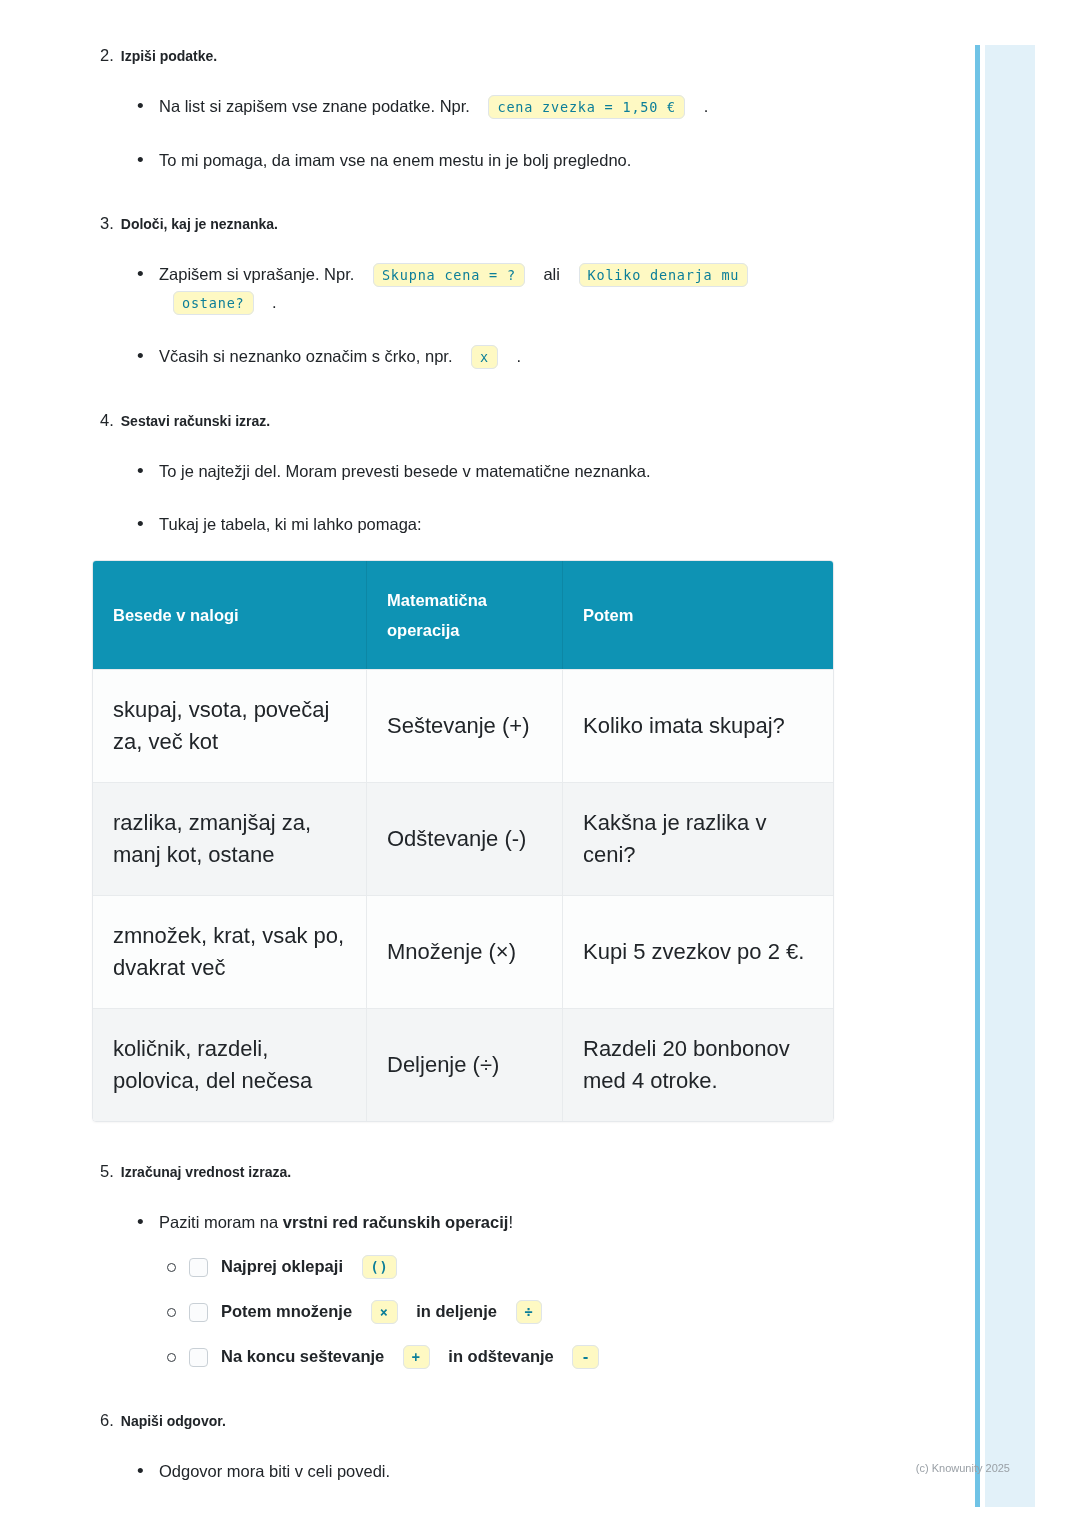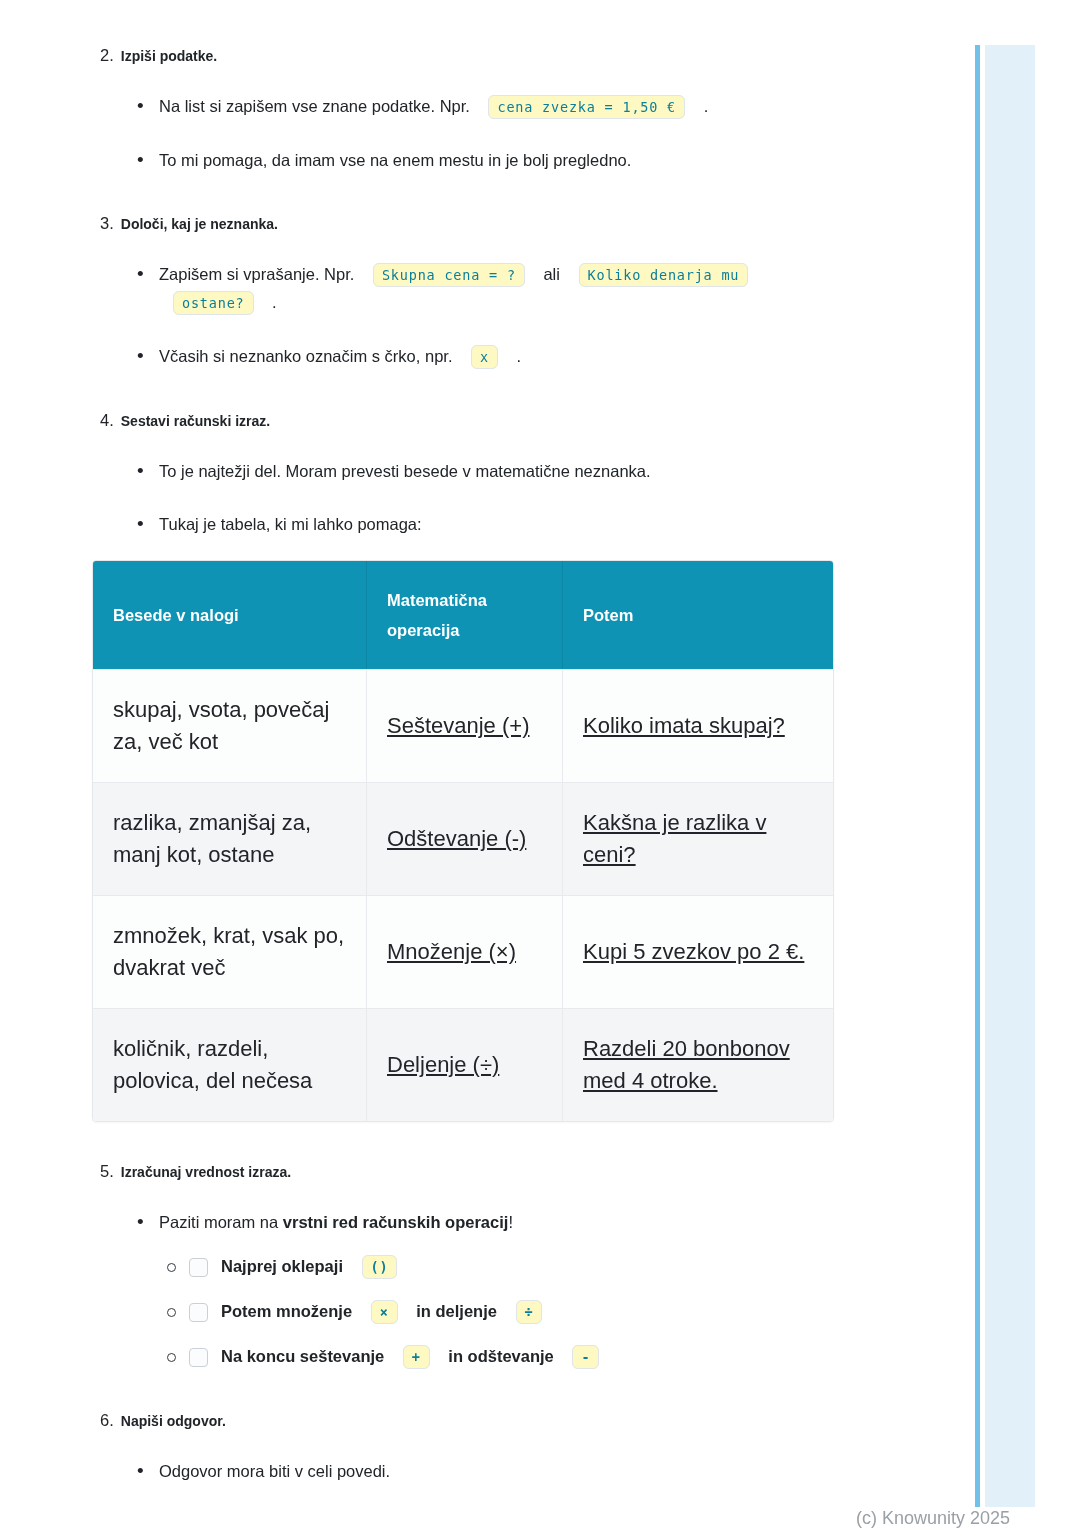--- a/index.html
+++ b/index.html
@@ -79,21 +79,21 @@
     vertical-align: middle;
   }
   .op-table th + th { border-left: 1px solid rgba(0,0,0,0.08); }
   .op-table td {
     padding: 24px 20px;
     line-height: 32px;
     font-size: 22px;
     vertical-align: middle;
     border-top: 1px solid #e8ebed;
   }
-  .op-table td + td { border-left: 1px solid #e8ebed; text-decoration: underline; }
+  .op-table td + td { border-left: 1px solid #e8ebed; }
   .op-table col.c1 { width: 273px; }
   .op-table col.c2 { width: 196px; }
   .op-table col.c3 { width: 271px; }
   .op-table tbody tr:nth-child(odd) { background: #fcfdfd; }
   .op-table tbody tr:nth-child(even) { background: #f3f5f6; }
 
   
   .sub-list { margin: 16px 0 0 8px; }
   .sub-item { display: flex; align-items: center; margin-top: 17px; font-weight: bold; }
   .circle {
@@ -106,22 +106,22 @@
     background: #fbfcfd;
     border: 1.4px solid #c9d0d6;
     border-radius: 4px;
     margin-right: 13px;
     cursor: pointer;
   }
   .sub-text { line-height: 27px; }
 
   .copyright {
     position: absolute;
-    top: 1508px; right: 70px;
-    font-size: 18px;
+    top: 1462px; right: 70px;
+    font-size: 11px;
     color: #9aa0a6;
     z-index: 5;
   }
 </style>
 </head>
 <body>
 
 <div class="edge-line"></div>
 <div class="scroll-strip"></div>
 

